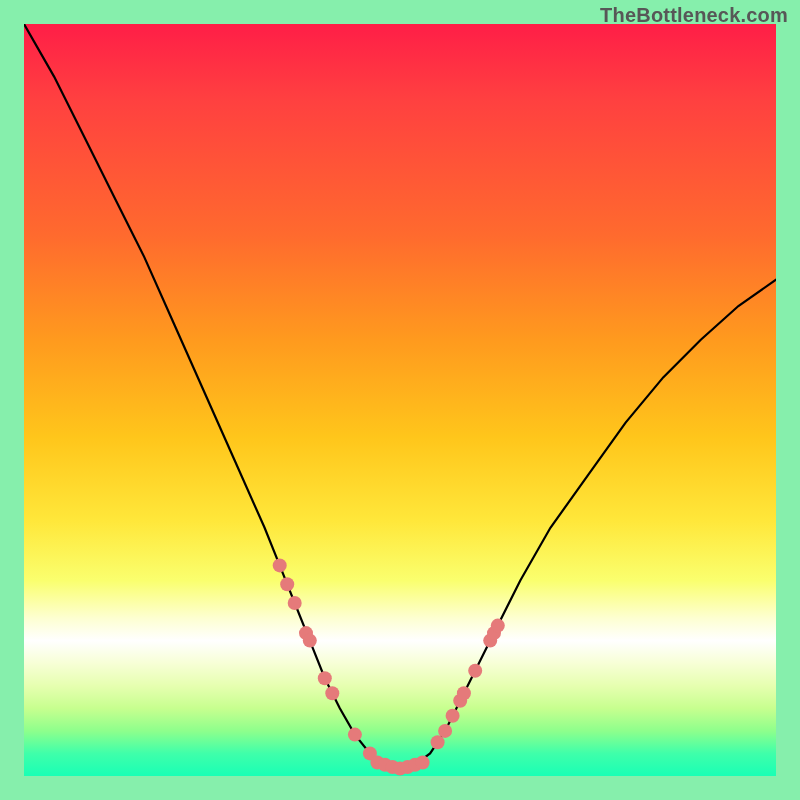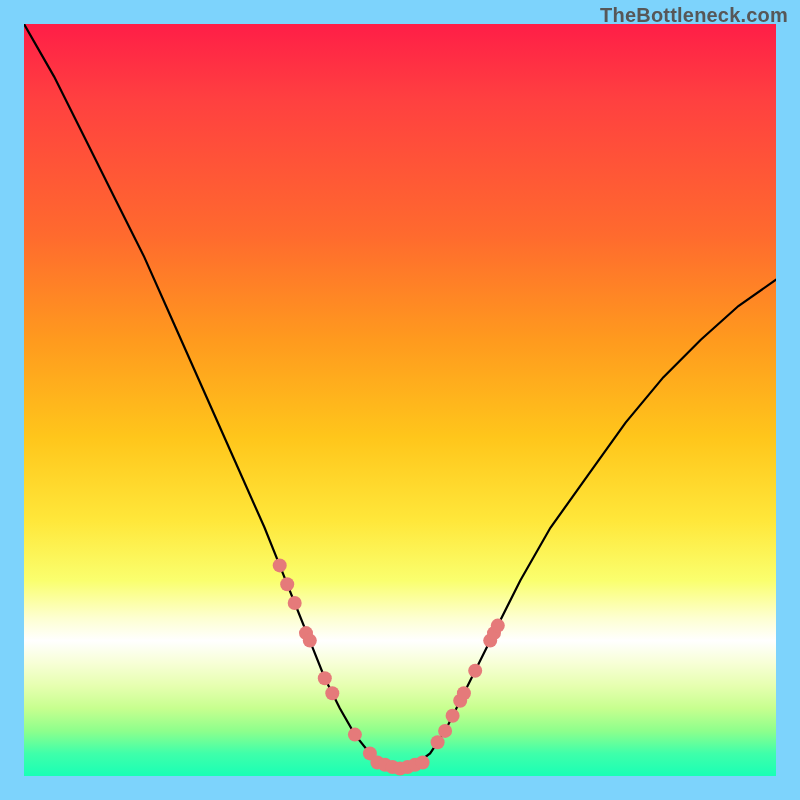--- a/index.html
+++ b/index.html
@@ -7,21 +7,21 @@
     padding: 0;
     width: 800px;
     height: 800px;
     background: #000;
     overflow: hidden;
   }
   .outer {
     position: relative;
     width: 800px;
     height: 800px;
-    background: #7dd3fc;
+    background: #86efac;
   }
   .watermark {
     position: absolute;
     top: 4px;
     right: 12px;
     font-family: Arial, Helvetica, sans-serif;
     font-size: 20px;
     font-weight: 600;
     color: #575757;
     letter-spacing: 0.2px;

